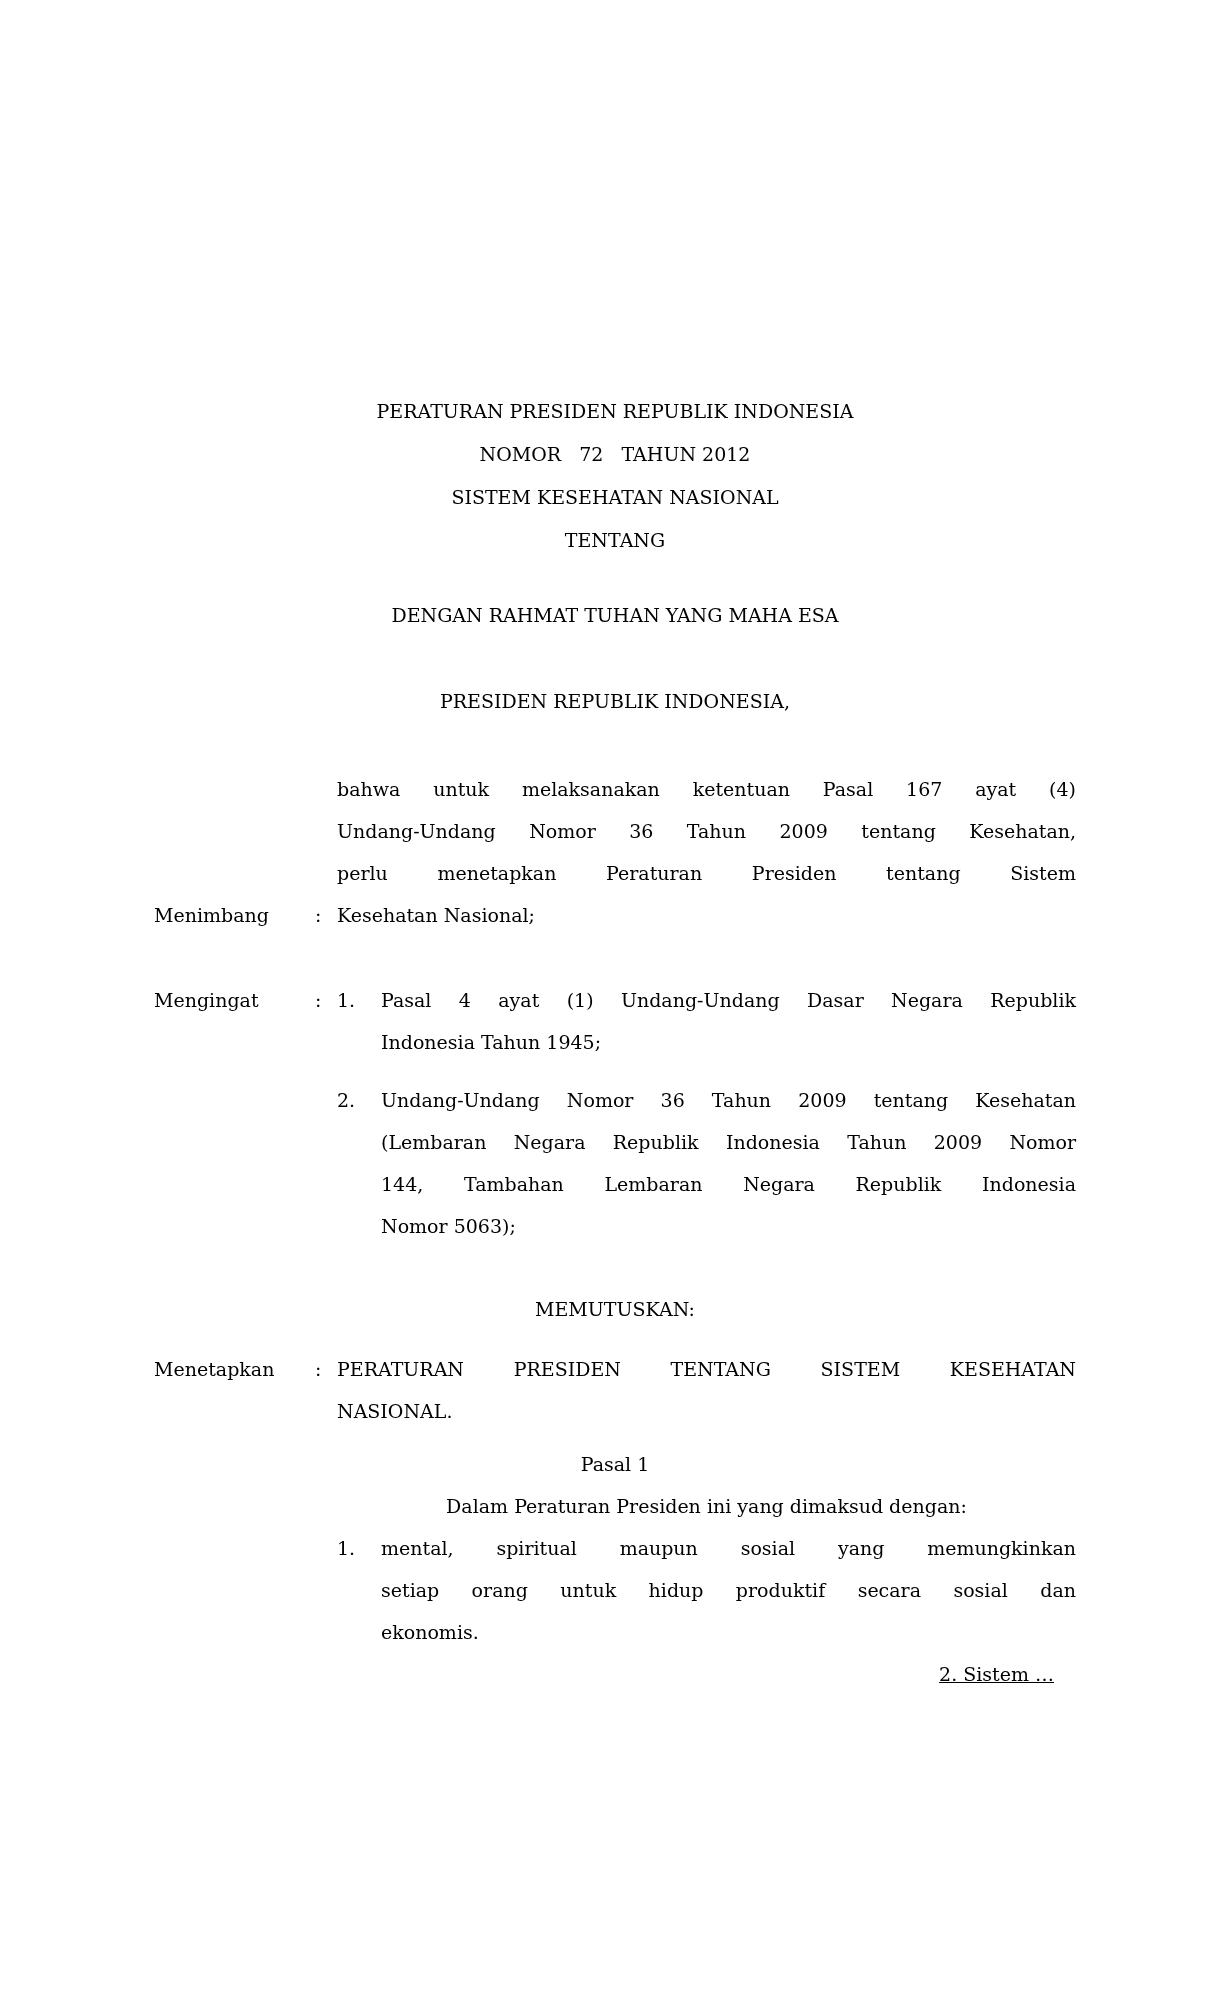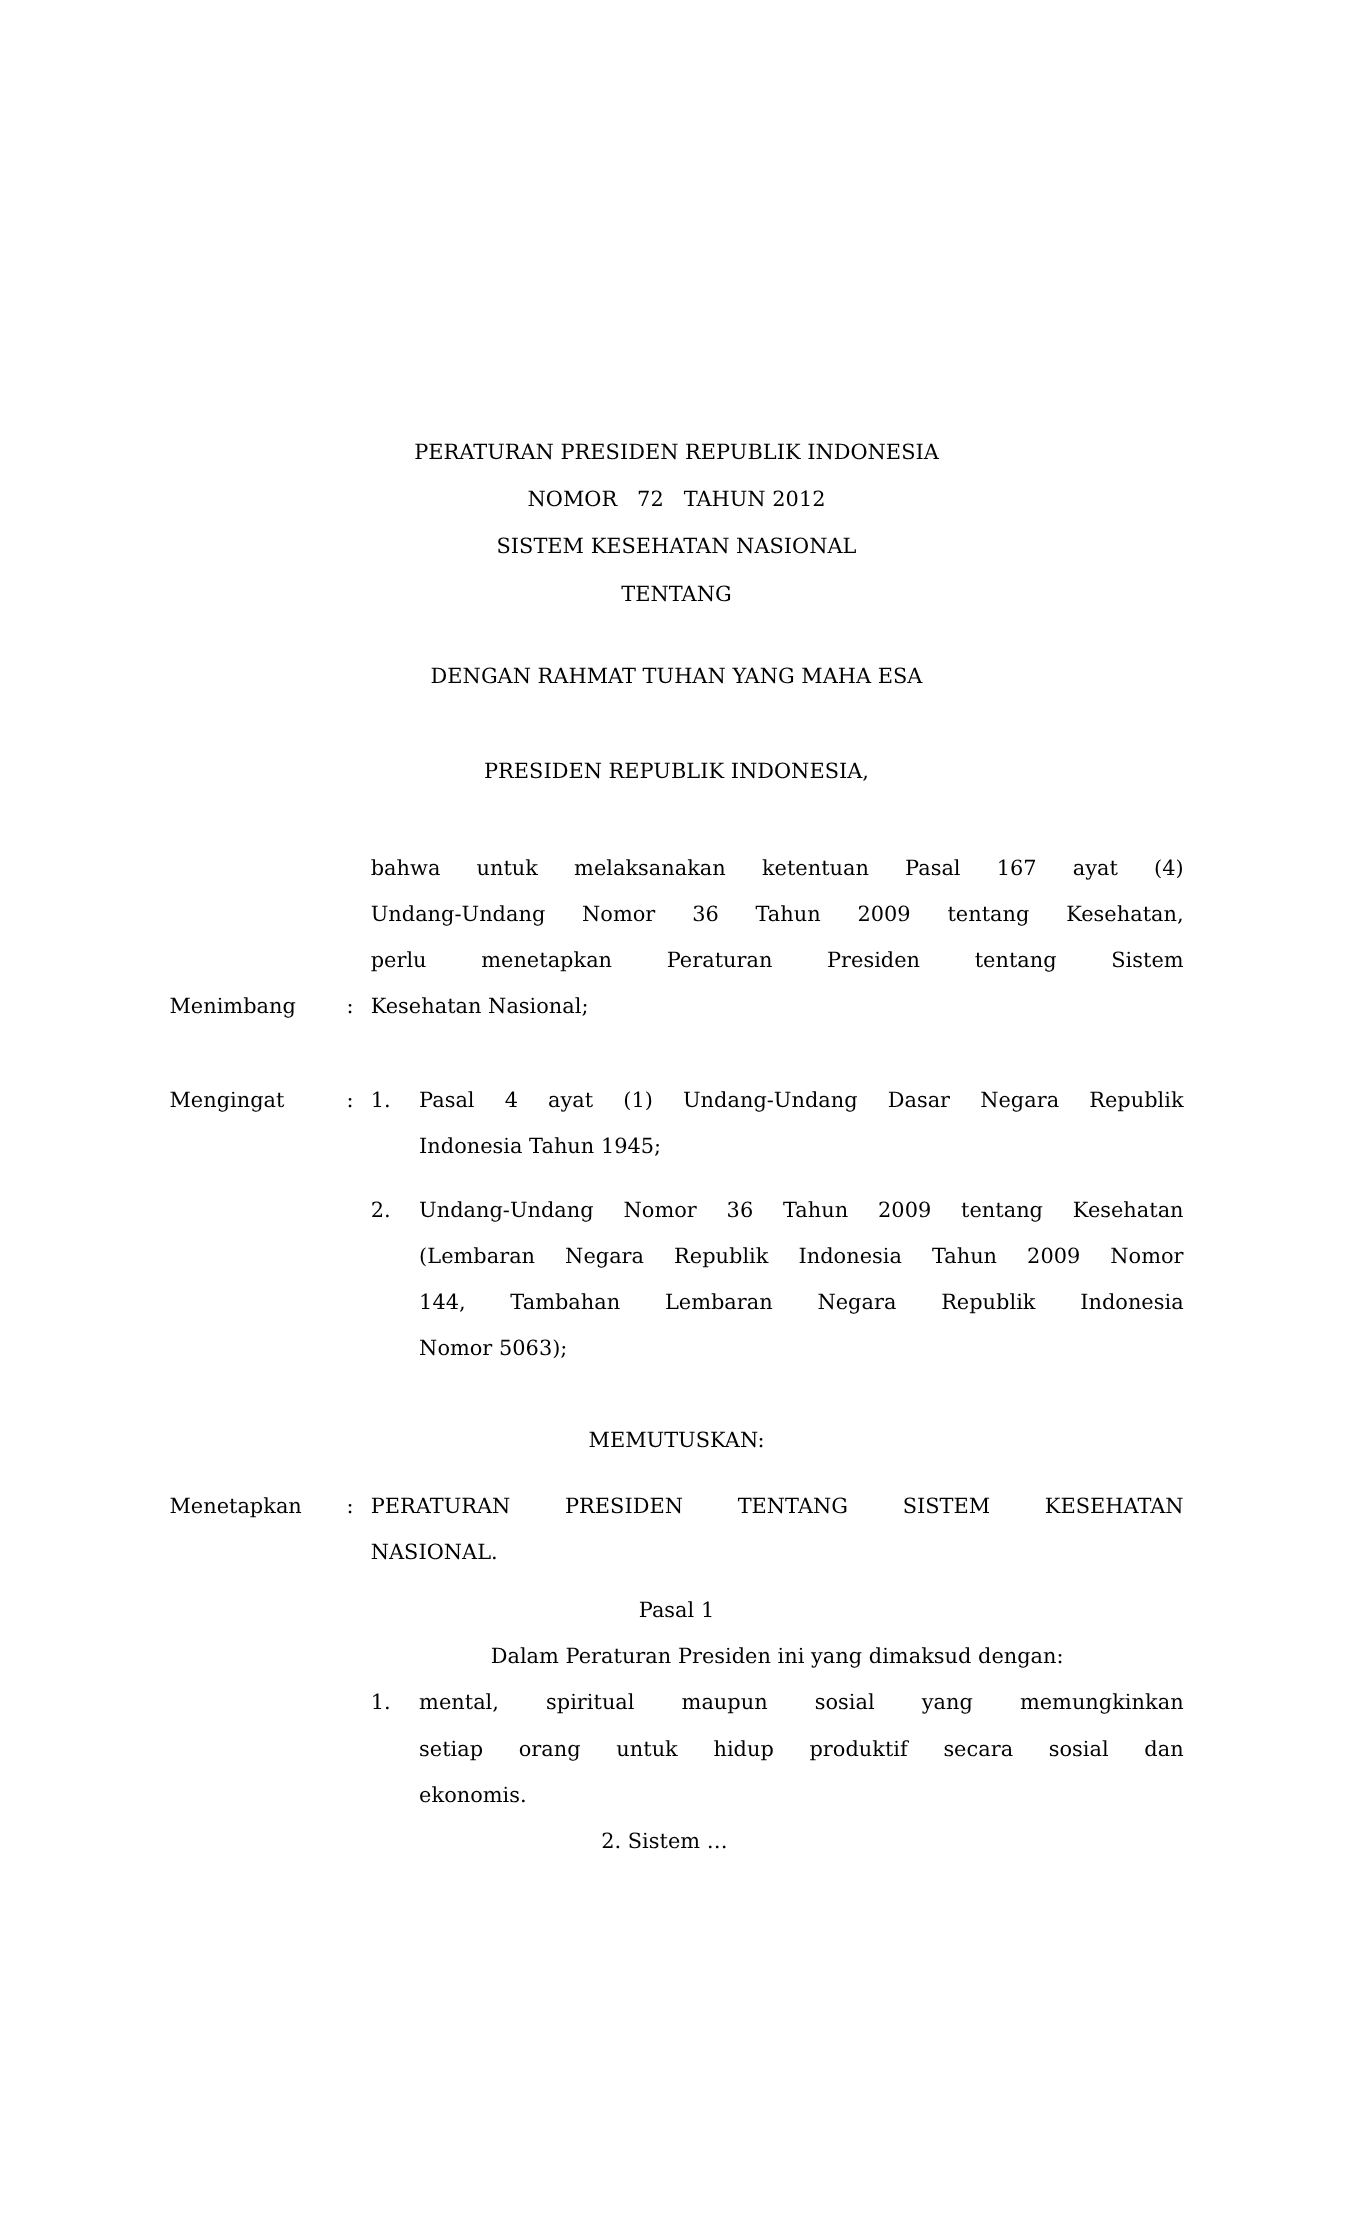--- a/index.html
+++ b/index.html
@@ -43,23 +43,24 @@
   .list-item { display: flex; align-items: flex-start; }
   .item-number { width: 44px; flex: none; }
   .item-text { flex: 1; min-width: 0; }
   .item-gap { margin-top: 16px; }
 
   .memutuskan { margin-top: 41px; line-height: 43px; }
   .pasal-heading { margin-top: 11px; line-height: 42px; }
   .indented { margin-left: 183px; line-height: 42px; }
   .intro-line { text-align: center; }
   .catchword {
-    text-align: center;
+    text-align: right;
     padding-right: 22px;
     line-height: 42px;
+    text-decoration: underline;
   }
 </style>
 </head>
 <body>
 
 <div class="page">
 
   <header class="title-block">
     <div class="title-line">PERATURAN PRESIDEN REPUBLIK INDONESIA</div>
     <div class="title-line">NOMOR   72   TAHUN 2012</div>

